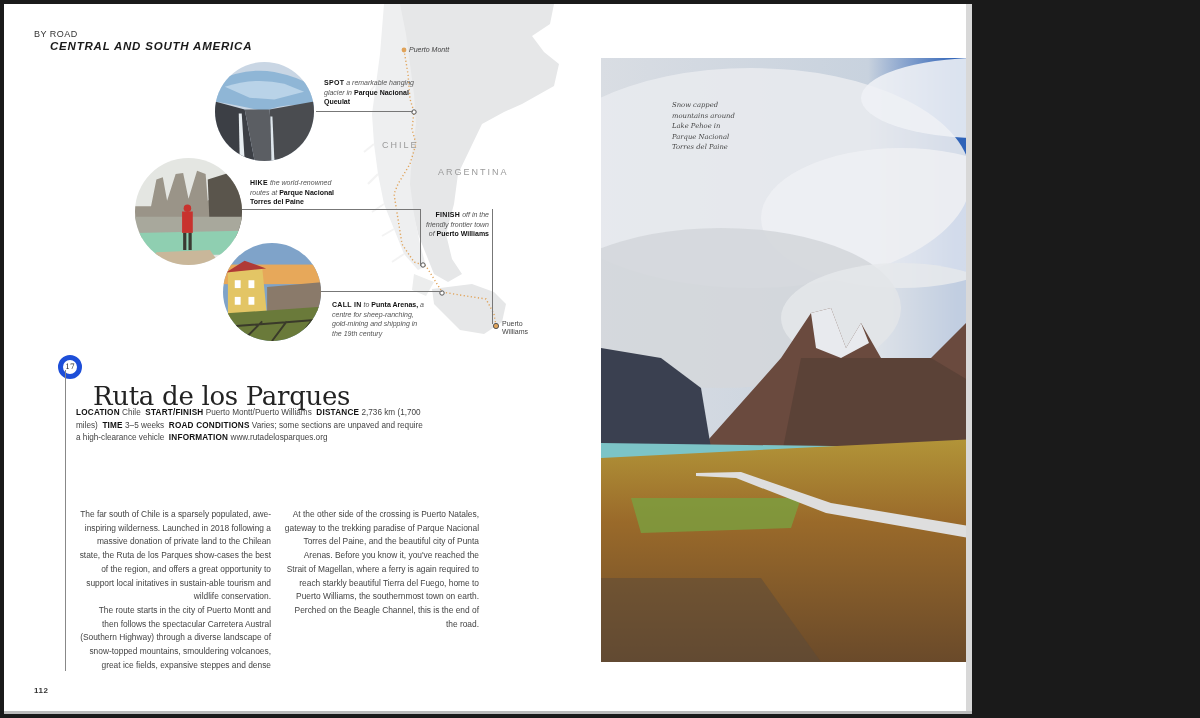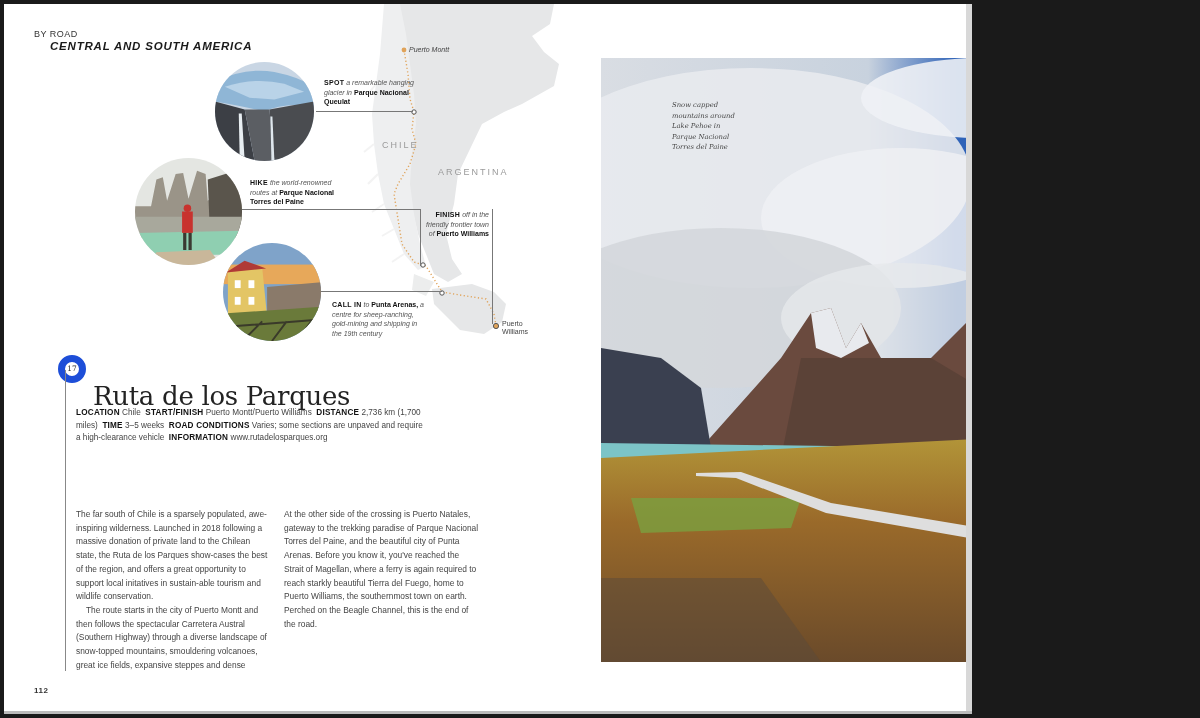--- a/index.html
+++ b/index.html
@@ -23,31 +23,31 @@
   .circle { position:absolute; border-radius:50%; overflow:hidden; }
   .circle svg { width:100%; height:100%; display:block; }
 
   
   .callout { position:absolute; font-size:7px; line-height:9.5px; color:#555; font-style:italic; }
   .callout b { font-style:normal; color:#111; font-weight:bold; }
   .callout .kw { font-style:normal; font-weight:bold; color:#111; letter-spacing:.3px; }
   .leader { position:absolute; background:#777; }
 
   
-  .route-num { position:absolute; left:54px; top:351px; width:14px; height:14px; border:7px solid #1d4ed8; border-radius:50%; font-size:7.5px; text-align:center; line-height:14px; color:#333; font-family:"DejaVu Serif", serif; }
+  .route-num { position:absolute; left:54px; top:351px; width:14px; height:14px; border:5px solid #1d4ed8; border-radius:50%; font-size:7.5px; text-align:center; line-height:14px; color:#333; font-family:"DejaVu Serif", serif; }
   .route-rule { position:absolute; left:61px; top:366px; width:1px; height:301px; background:#888; }
   .route-title { position:absolute; left:72px; top:360px; font-family:"DejaVu Serif", serif; font-size:26px; color:#222; font-weight:normal; letter-spacing:-.3px; }
 
   .facts { position:absolute; left:72px; top:403px; width:350px; font-size:8.2px; line-height:12.5px; color:#444; }
   .facts b { color:#111; letter-spacing:.2px; }
 
   .standfirst { position:absolute; left:72px; top:452px; width:345px; font-family:"DejaVu Serif", serif; font-style:italic; font-size:9.8px; line-height:15px; color:#333; }
 
   .col { position:absolute; top:504px; width:195px; font-size:8.4px; line-height:13.7px; color:#444; }
-  .col p { margin:0; }
+  .col p { margin:0;text-align:right; }
   .col p + p { text-indent:10px; }
   .col1 { left:72px; }
   .col2 { left:280px; }
 
   .folio { position:absolute; top:682px; font-size:8px; font-weight:bold; color:#333; letter-spacing:.5px; }
 
   
   .photo { position:absolute; left:597px; top:54px; width:594px; height:604px; overflow:hidden; }
   .photo svg { width:100%; height:100%; display:block; }
   .caption { position:absolute; left:668px; top:96px; width:70px; font-family:"DejaVu Serif", serif; font-style:italic; font-size:6.8px; line-height:10.5px; color:#444; }

